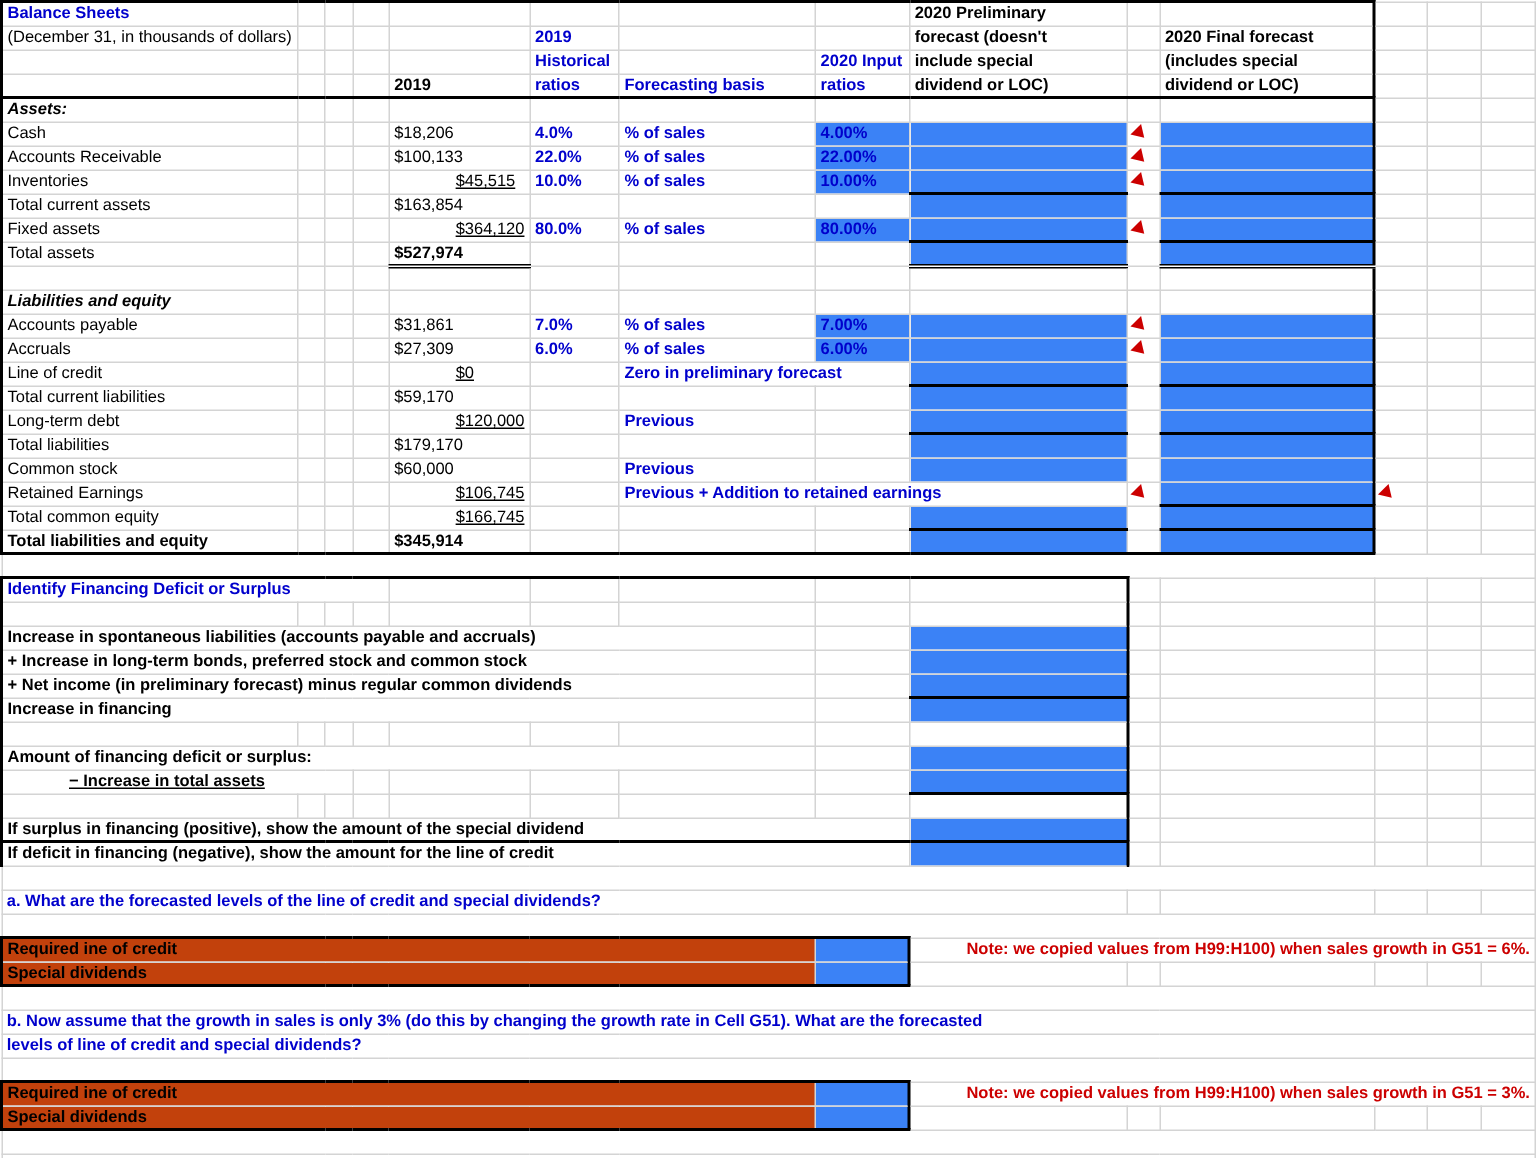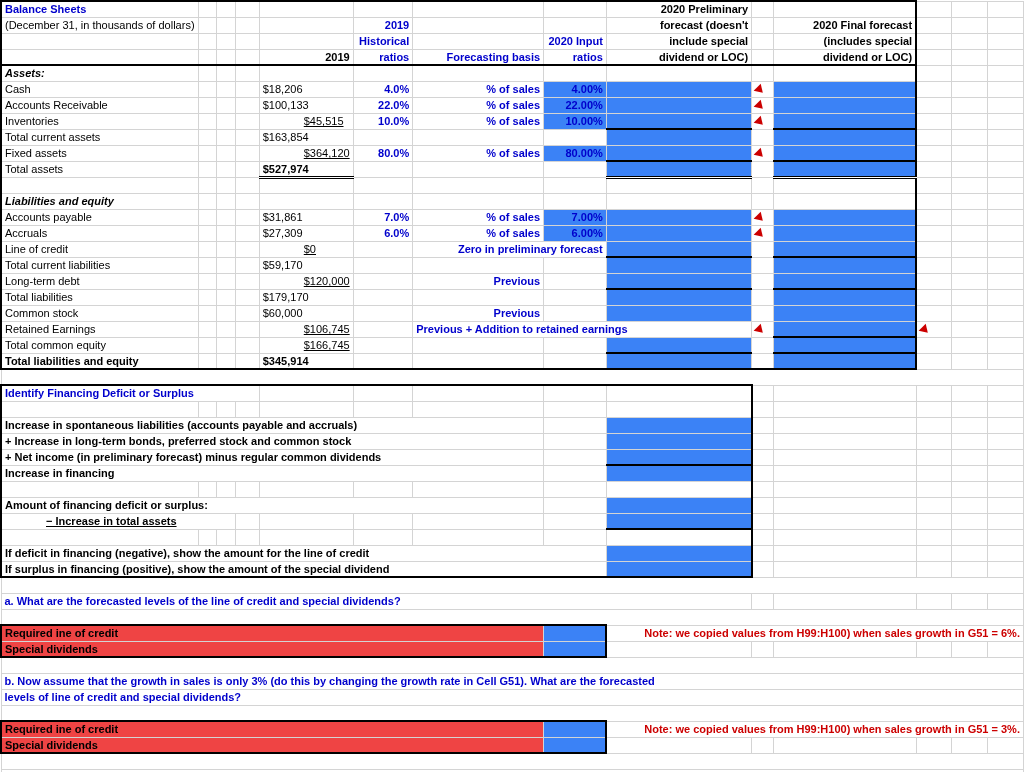--- a/index.html
+++ b/index.html
@@ -38,22 +38,22 @@
   .col-j { width: 18px; }
   .col-k { width: 120px; }
   .col-l { width: 30px; }
   .col-m { width: 30px; }
   .col-n { width: 30px; }
 
   .bold { font-weight: bold; }
   .blue { color: #0000cc; margin-left: 44px; }
   .red  { color: #cc0000; padding-left: 37px; }
   .yellow-bg { background: #3b82f6; }
-  .tan-bg { background: #ef4444; }
-  .center { text-align: right; }
+  .tan-bg { background: #c2410c; }
+  .center { text-align: left; }
   .right { }
   .italic { font-style: italic; }
 
   .bt-thick { border-top: 2px solid #000 !important; }
   .bb-thick { border-bottom: 2px solid #000 !important; }
   .bl-thick { border-left: 2px solid #000 !important; }
   .br-thick { border-right: 2px solid #000 !important; }
   .ul { text-decoration: underline; padding-left: 44px; }
   .bb-double { border-bottom: 3px double #000 !important; }
 
@@ -581,31 +581,31 @@
           <td></td>
           <td></td>
           <td class="br-thick"></td>
           <td></td>
           <td></td>
           <td></td>
           <td></td>
           <td></td>
         </tr>
 <tr>
-  <td class="bold bl-thick" colspan="8">If deficit in financing (negative), show the amount for the line of credit</td>
-  <td class="yellow-bg br-thick"></td>
-          <td></td>
-          <td></td>
-          <td></td>
-          <td></td>
-          <td></td>
-</tr>
-<tr>
   <td class="bold bl-thick bb-thick" colspan="8">If surplus in financing (positive), show the amount of the special dividend</td>
   <td class="yellow-bg br-thick bb-thick"></td>
+          <td></td>
+          <td></td>
+          <td></td>
+          <td></td>
+          <td></td>
+</tr>
+<tr>
+  <td class="bold bl-thick" colspan="8">If deficit in financing (negative), show the amount for the line of credit</td>
+  <td class="yellow-bg br-thick"></td>
           <td></td>
           <td></td>
           <td></td>
           <td></td>
           <td></td>
 </tr>
 
 <tr>
           <td colspan="14"></td>
         </tr>

